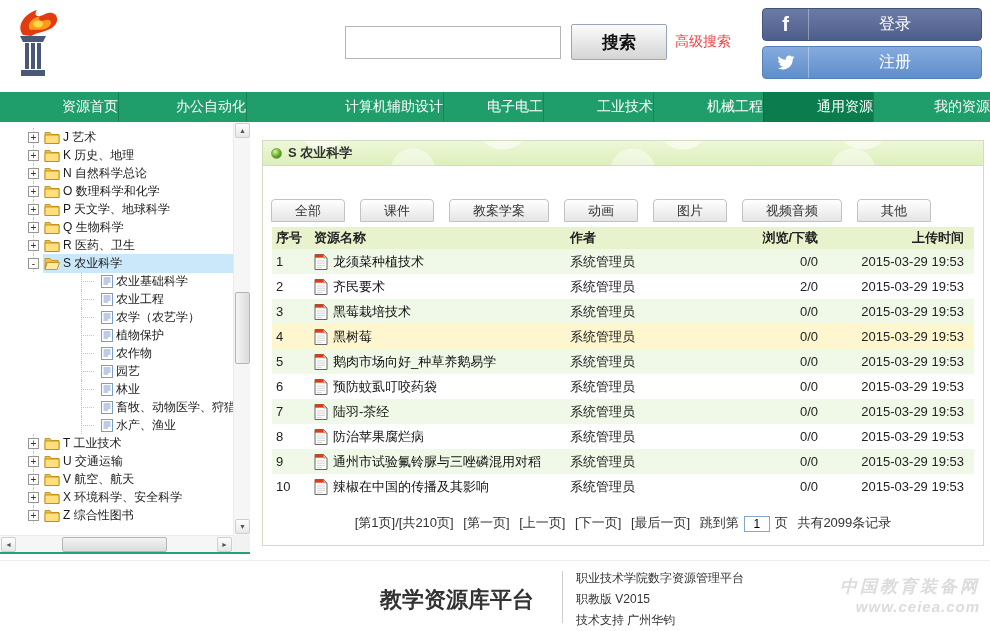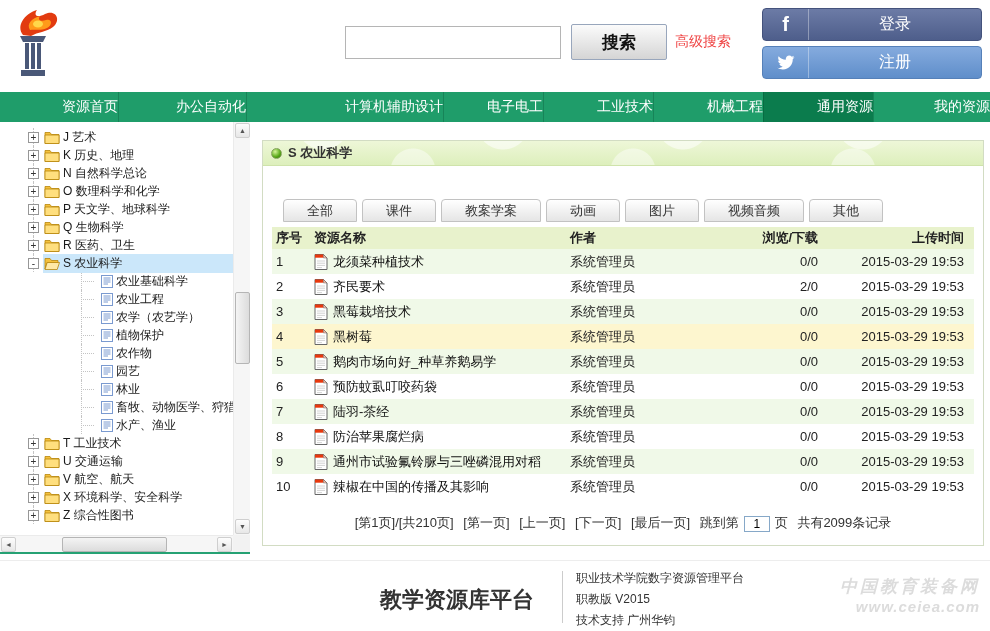--- a/index.html
+++ b/index.html
@@ -85,21 +85,21 @@
     background:
       radial-gradient(circle at 60px -18px, rgba(255,255,255,.55) 26px, transparent 27px),
       radial-gradient(circle at 150px 30px, rgba(255,255,255,.45) 22px, transparent 23px),
       linear-gradient(#eef7d8,#ddefbc);
     background-size:180px 25px, 220px 25px, 100% 100%;
     border-bottom:1px solid #cfe3ab; }
   .gdot { width:11px; height:11px; border-radius:50%; flex:none;
     background:radial-gradient(circle at 35% 30%, #d6f59a, #58a818 60%, #2c6e08); border:1px solid #86a35e; }
   .ctitle { font-size:13px; font-weight:bold; color:#333; }
 
-  .tabs { display:flex; gap:5px; margin:33px 8px 5px 20px;text-align:right; }
+  .tabs { display:flex; gap:15px; margin:33px 8px 5px 8px;text-align:right; }
   .tab { padding:0 23px; height:23px; line-height:22px; font-size:13px; color:#333;
     background:linear-gradient(#ffffff,#e5e5e5); border:1px solid #c2c2c2;
     border-radius:4px 4px 0 0; cursor:pointer; white-space:nowrap; }
 
   .restable { width:calc(100% - 18px); margin:0 9px; border-collapse:collapse; table-layout:fixed; }
   .restable col.c0 { width:38px; } .restable col.c1 { width:auto; }
   .restable col.c2 { width:170px; } .restable col.c3 { width:92px; } .restable col.c4 { width:146px; }
   .restable th { height:22px; background:#e8f2cc; font-size:13px; font-weight:bold; color:#222;
     text-align:left; padding:0 4px; }
   .restable th.r, .restable td.r { text-align:right; padding-right:10px; }

